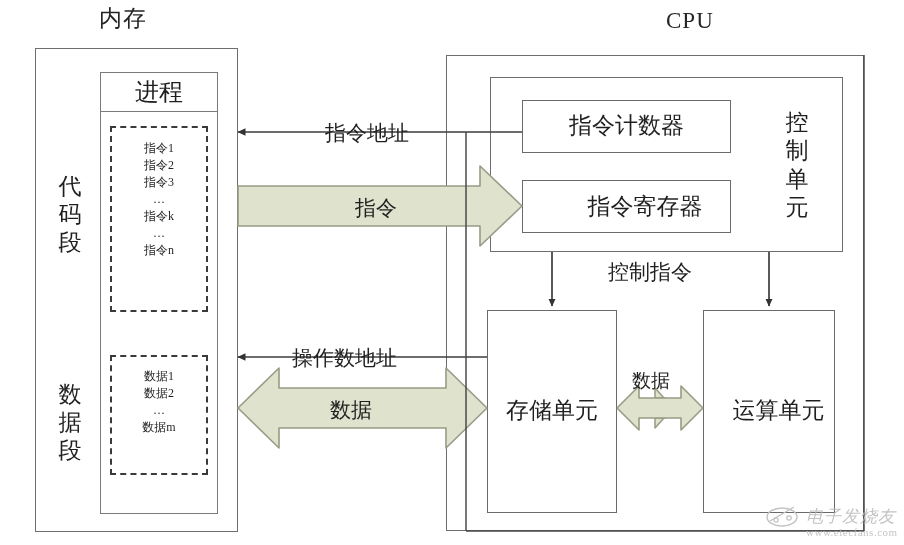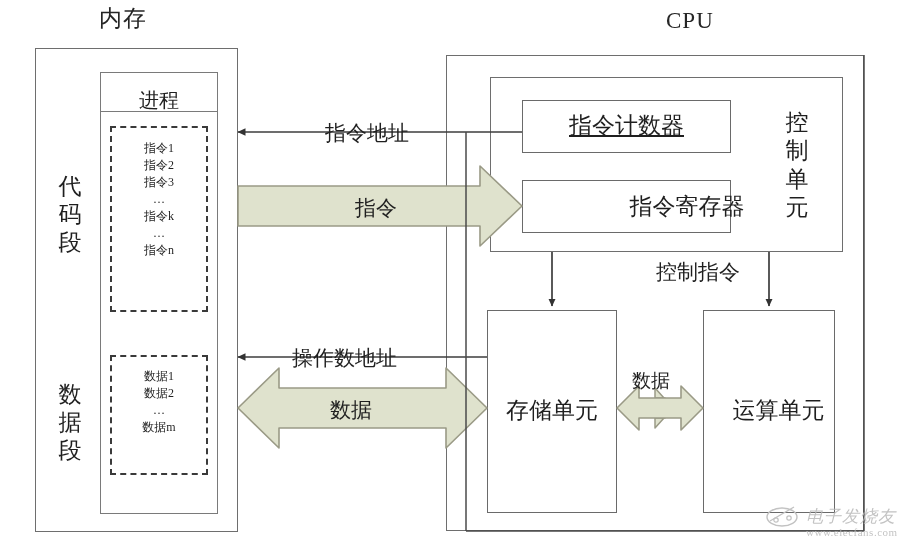--- a/index.html
+++ b/index.html
@@ -125,21 +125,21 @@
     <span>段</span>
   </div>
   <div class="vtext" style="left:44px; top:358px; width:52px; height:130px;">
     <span>数</span>
     <span>据</span>
     <span>段</span>
   </div>
 
   <div class="box-inner" style="left:100px; top:72px; width:118px; height:442px;"></div>
   <div class="box-inner" style="left:100px; top:72px; width:118px; height:40px;"></div>
-  <div class="ctext" style="left:100px; top:72px; width:118px; height:40px; font-size:20px;margin-top:8px;">进程</div>
+  <div class="ctext" style="left:100px; top:72px; width:118px; height:40px; font-size:24px;">进程</div>
 
   <div class="dashed" style="left:110px; top:126px; width:98px; height:186px;"></div>
   <div class="stacklist" style="left:110px; top:140px; width:98px;">
     <span>指令1</span>
     <span>指令2</span>
     <span>指令3</span>
     <span>…</span>
     <span>指令k</span>
     <span>…</span>
     <span>指令n</span>
@@ -157,24 +157,24 @@
 
   <div class="box" style="left:490px; top:77px; width:353px; height:175px;"></div>
   <div class="vtext" style="left:766px; top:88px; width:62px; height:155px;">
     <span>控</span>
     <span>制</span>
     <span>单</span>
     <span>元</span>
   </div>
 
   <div class="unitbox" style="left:522px; top:100px; width:209px; height:53px;"></div>
-  <div class="ctext" style="left:522px; top:100px; width:209px; height:50px;text-decoration:underline;">指令计数器</div>
+  <div class="ctext" style="left:522px; top:100px; width:209px; height:50px;">指令计数器</div>
 
   <div class="unitbox" style="left:522px; top:180px; width:209px; height:53px;"></div>
-  <div class="ctext" style="left:522px; top:180px; width:246px; height:53px;margin-left:42px;">指令寄存器</div>
+  <div class="ctext" style="left:522px; top:180px; width:246px; height:53px;">指令寄存器</div>
 
   <div class="unitbox" style="left:487px; top:310px; width:130px; height:203px;"></div>
   <div class="ctext" style="left:487px; top:385px; width:130px; height:50px;">存储单元</div>
 
   <div class="unitbox" style="left:703px; top:310px; width:132px; height:203px;"></div>
   <div class="ctext" style="left:703px; top:385px; width:151px; height:50px;">运算单元</div>
 
   <svg class="svg-layer" viewBox="0 0 904 545">
     <defs>
       <marker id="arrowhead" markerWidth="9" markerHeight="9" refX="7.5" refY="4" orient="auto" markerUnits="userSpaceOnUse">
@@ -216,21 +216,21 @@
 
     <g>
       <line x1="466" y1="132" x2="466" y2="531" stroke="#4a4a4a" stroke-width="1.5"></line>
       <line x1="466" y1="531" x2="864" y2="531" stroke="#4a4a4a" stroke-width="1.5"></line>
       <line x1="864" y1="531" x2="864" y2="55" stroke="#4a4a4a" stroke-width="1.5"></line>
     </g>
   </svg>
 
   <div class="arrowlabel" style="left:325px; top:119px;">指令地址</div>
   <div class="arrowlabel" style="left:355px; top:194px;">指令</div>
-  <div class="arrowlabel" style="left:608px; top:258px;margin-left:48px;">控制指令</div>
+  <div class="arrowlabel" style="left:608px; top:258px;">控制指令</div>
   <div class="arrowlabel" style="left:292px; top:344px;">操作数地址</div>
   <div class="arrowlabel" style="left:330px; top:396px;">数据</div>
   <div class="smalllabel" style="left:632px; top:368px;">数据</div>
 
   <div>
     <svg style="position:absolute; left:766px; top:503px;" width="36" height="26">
       <ellipse cx="16" cy="14" rx="15" ry="9" fill="none" stroke="#c2c2c2" stroke-width="1.4"></ellipse>
       <circle cx="10" cy="17" r="2.2" fill="none" stroke="#c2c2c2" stroke-width="1.2"></circle>
       <circle cx="23" cy="15" r="2.2" fill="none" stroke="#c2c2c2" stroke-width="1.2"></circle>
       <path d="M4,18 L28,4" stroke="#c2c2c2" stroke-width="1.3" fill="none"></path>

